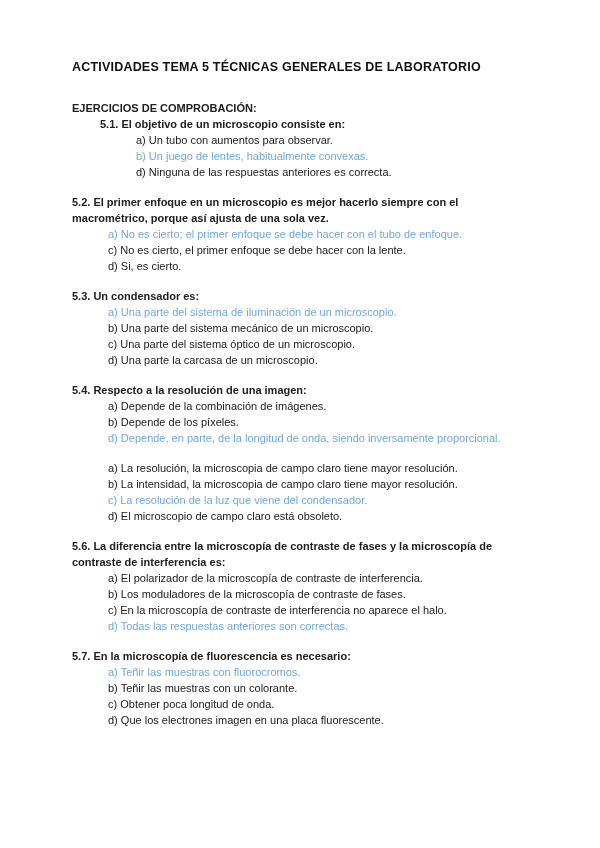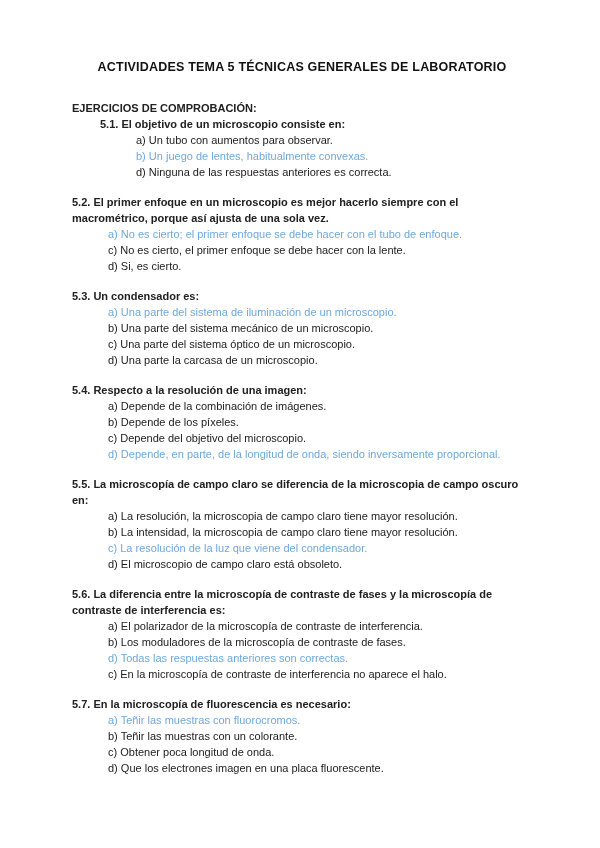--- a/index.html
+++ b/index.html
@@ -11,21 +11,20 @@
     background: #ffffff;
     padding: 60px 68px 20px 72px;
     font-family: "Liberation Sans", sans-serif;
     font-size: 11px;
     color: var(--text-color, #212121);
     overflow: hidden;
   }
   .doc-title {
     font-size: 12.5px;
     font-weight: bold;
-    text-align: center;
     margin: 0 0 26px 0;
     letter-spacing: 0.2px;
     color: #111111;
   }
   .section-heading {
     font-weight: bold;
     margin: 0;
     line-height: 16px;
   }
   .question { margin-top: 0; margin-bottom: 14px; }
@@ -70,36 +69,34 @@
         <p class="q-heading">5.3. Un condensador es:</p>
         <p class="option highlighted">a) Una parte del sistema de iluminación de un microscopio.</p>
         <p class="option">b) Una parte del sistema mecánico de un microscopio.</p>
         <p class="option">c) Una parte del sistema óptico de un microscopio.</p>
         <p class="option">d) Una parte la carcasa de un microscopio.</p>
       </div>
       <div class="question">
         <p class="q-heading">5.4. Respecto a la resolución de una imagen:</p>
         <p class="option">a) Depende de la combinación de imágenes.</p>
         <p class="option">b) Depende de los píxeles.</p>
-        <p class="option">c) Depende del objetivo del microscopio.</p>
         <p class="option highlighted">d) Depende, en parte, de la longitud de onda, siendo inversamente proporcional.</p>
       </div>
       <div class="question">
-        <p class="q-heading">5.5. La microscopía de campo claro se diferencia de la microscopia de campo oscuro en:</p>
         <p class="option">a) La resolución, la microscopia de campo claro tiene mayor resolución.</p>
         <p class="option">b) La intensidad, la microscopia de campo claro tiene mayor resolución.</p>
         <p class="option highlighted">c) La resolución de la luz que viene del condensador.</p>
         <p class="option">d) El microscopio de campo claro está obsoleto.</p>
       </div>
       <div class="question">
         <p class="q-heading">5.6. La diferencia entre la microscopía de contraste de fases y la microscopía de contraste de interferencia es:</p>
         <p class="option">a) El polarizador de la microscopía de contraste de interferencia.</p>
         <p class="option">b) Los moduladores de la microscopía de contraste de fases.</p>
+        <p class="option">c) En la microscopía de contraste de interferencia no aparece el halo.</p>
         <p class="option highlighted">d) Todas las respuestas anteriores son correctas.</p>
-        <p class="option">c) En la microscopía de contraste de interferencia no aparece el halo.</p>
       </div>
       <div class="question">
         <p class="q-heading">5.7. En la microscopía de fluorescencia es necesario:</p>
         <p class="option highlighted">a) Teñir las muestras con fluorocromos.</p>
         <p class="option">b) Teñir las muestras con un colorante.</p>
         <p class="option">c) Obtener poca longitud de onda.</p>
         <p class="option">d) Que los electrones imagen en una placa fluorescente.</p>
       </div>
     </div>
 </div>

